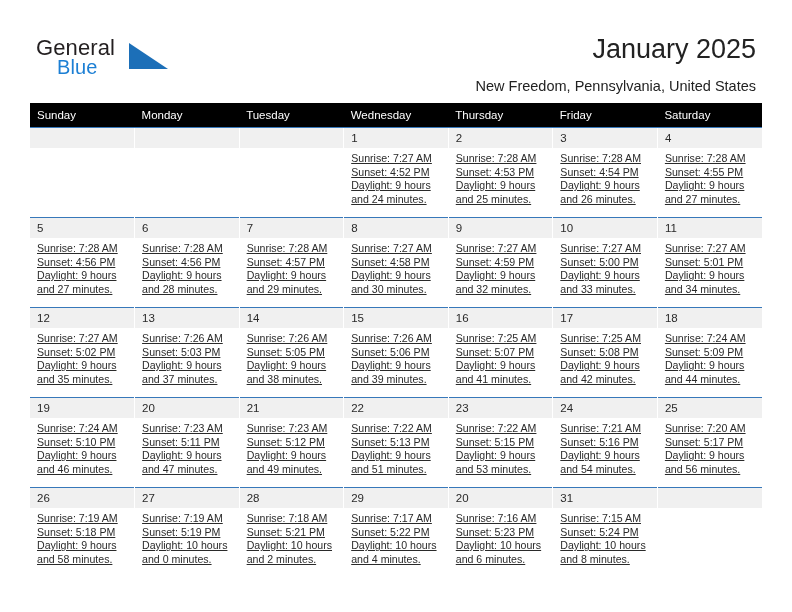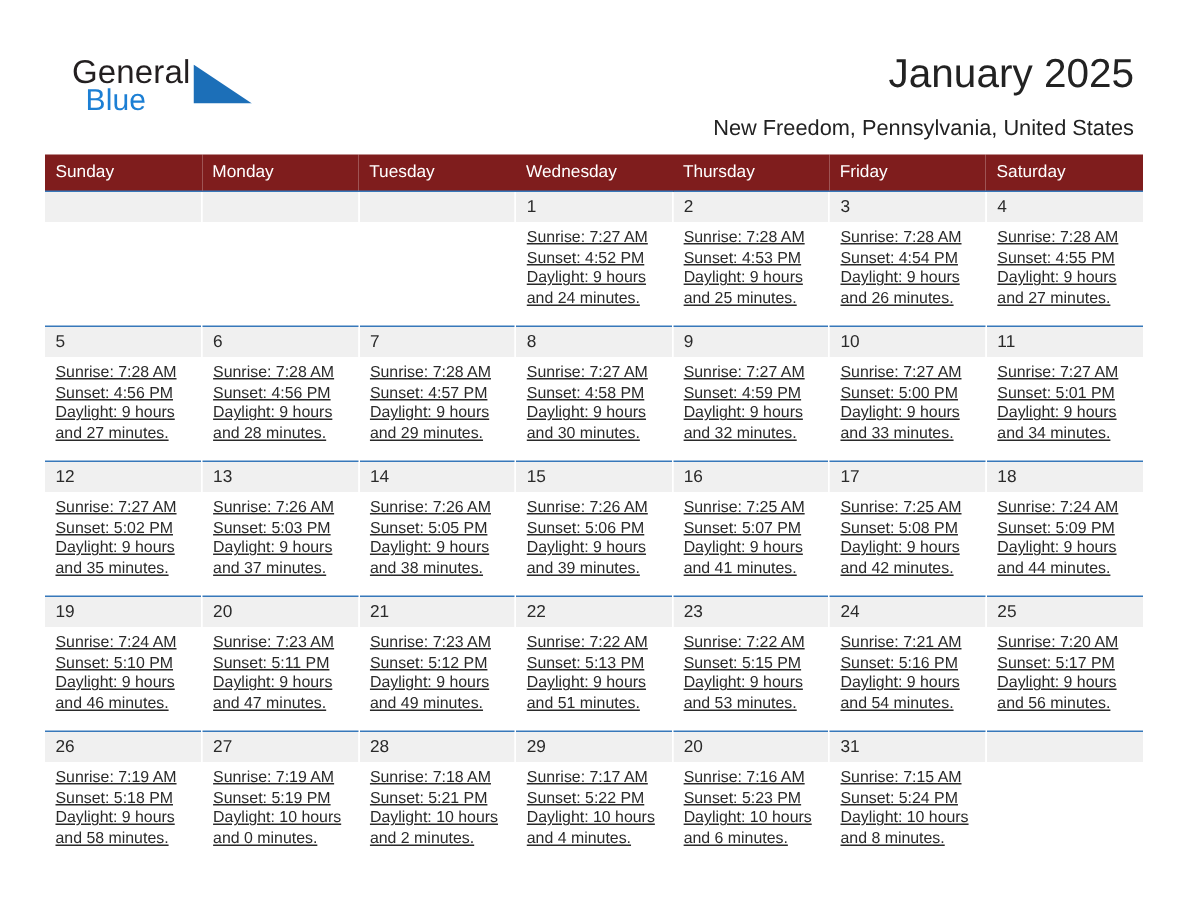--- a/index.html
+++ b/index.html
@@ -33,21 +33,20 @@
     height: 48px;
   }
   .brand-general {
     position: absolute;
     left: 0; top: 0;
     font-size: 22px;
     color: #231f20;
     letter-spacing: .1px;
     line-height: 24px;
     white-space: nowrap;
-    margin-left: 12px;
   }
   .brand-blue {
     position: absolute;
     left: 21px;
     top: 19px;
     font-size: 20px;
     color: #1c7fd4;
     letter-spacing: .1px;
     line-height: 24px;
     white-space: nowrap;
@@ -83,21 +82,21 @@
   
   .cal {
     position: absolute;
     left: 30px;
     top: 103px;
     width: 732px;
     border-collapse: collapse;
     table-layout: fixed;
   }
   .cal th {
-    background: #7f1d1d;
+    background: #000000;
     color: #ffffff;
     font-size: 11.5px;
     font-weight: normal;
     text-align: left;
     padding: 6px 0 6px 7px;
     height: 22px;
     border: none;
   }
   .cal td {
     width: 104.57px;

